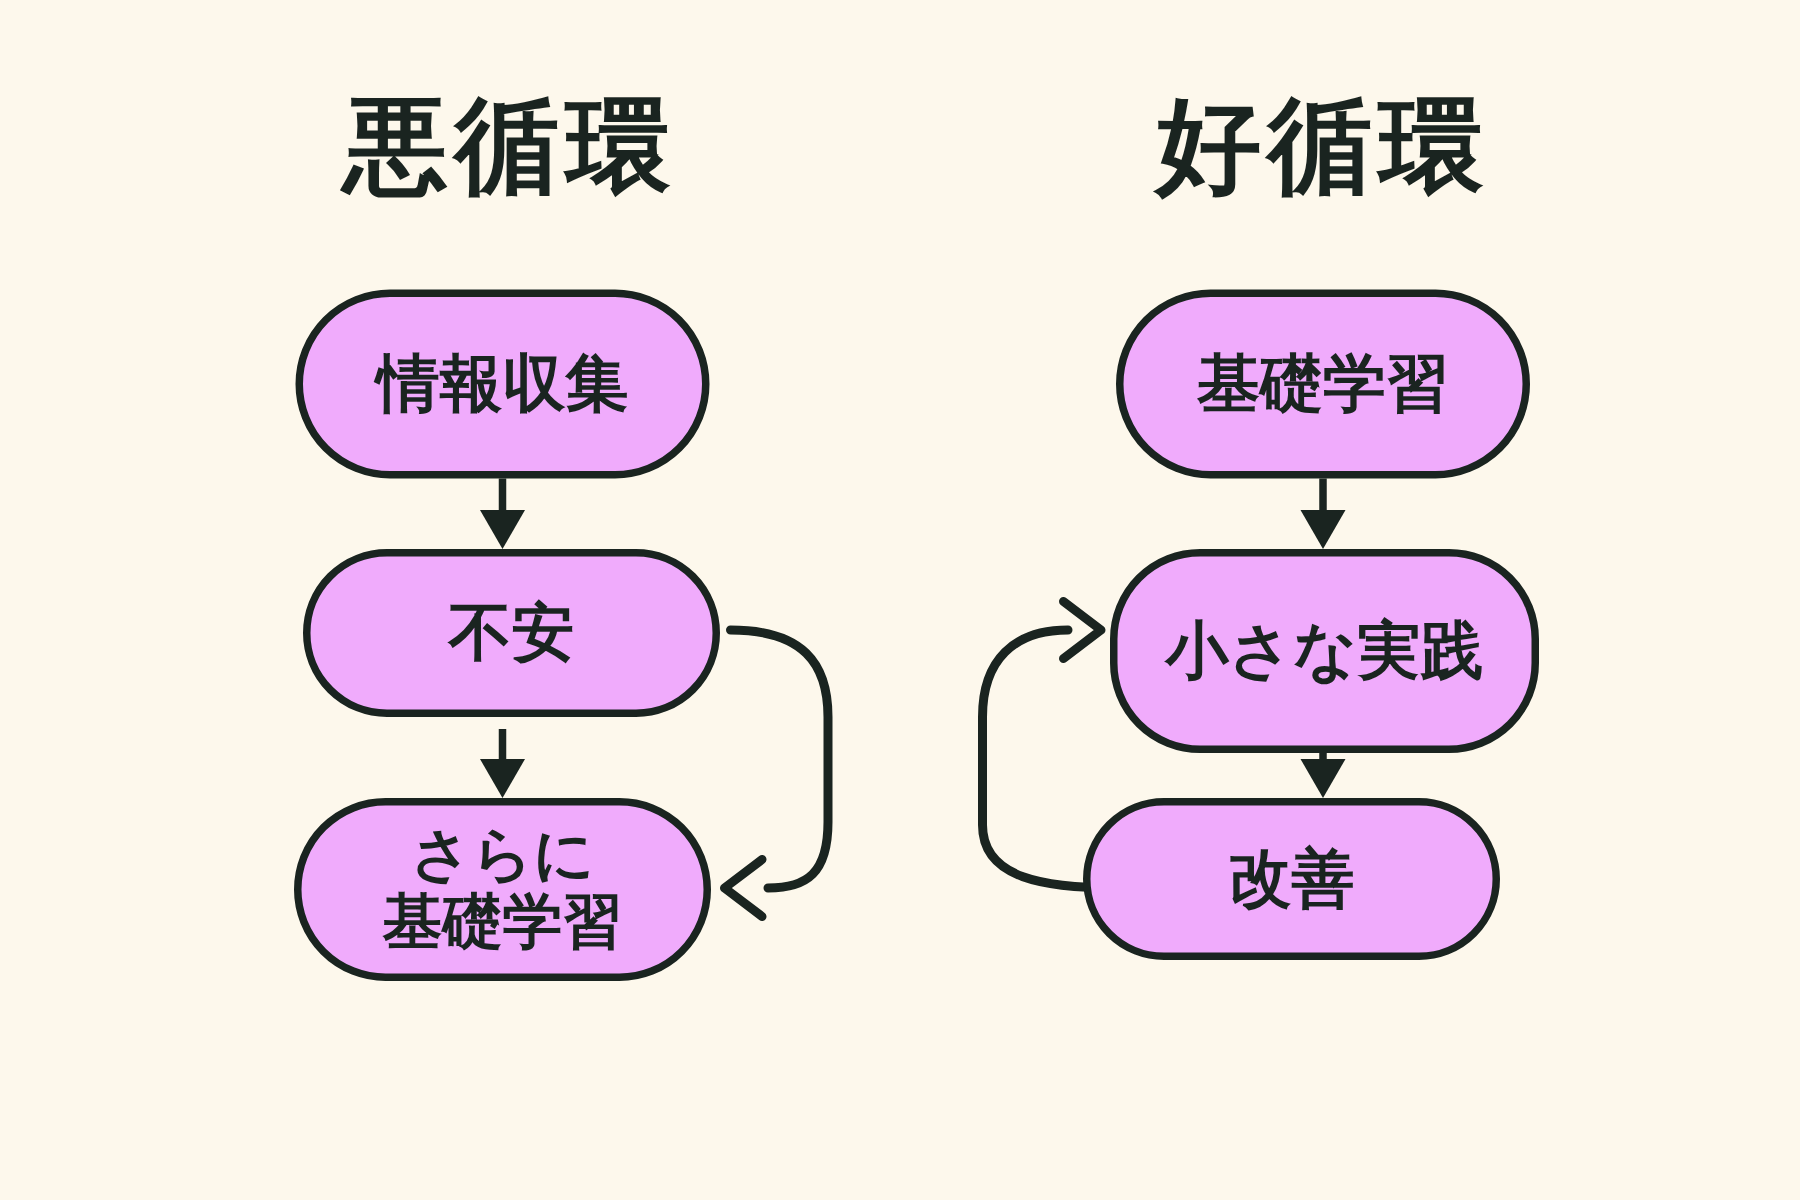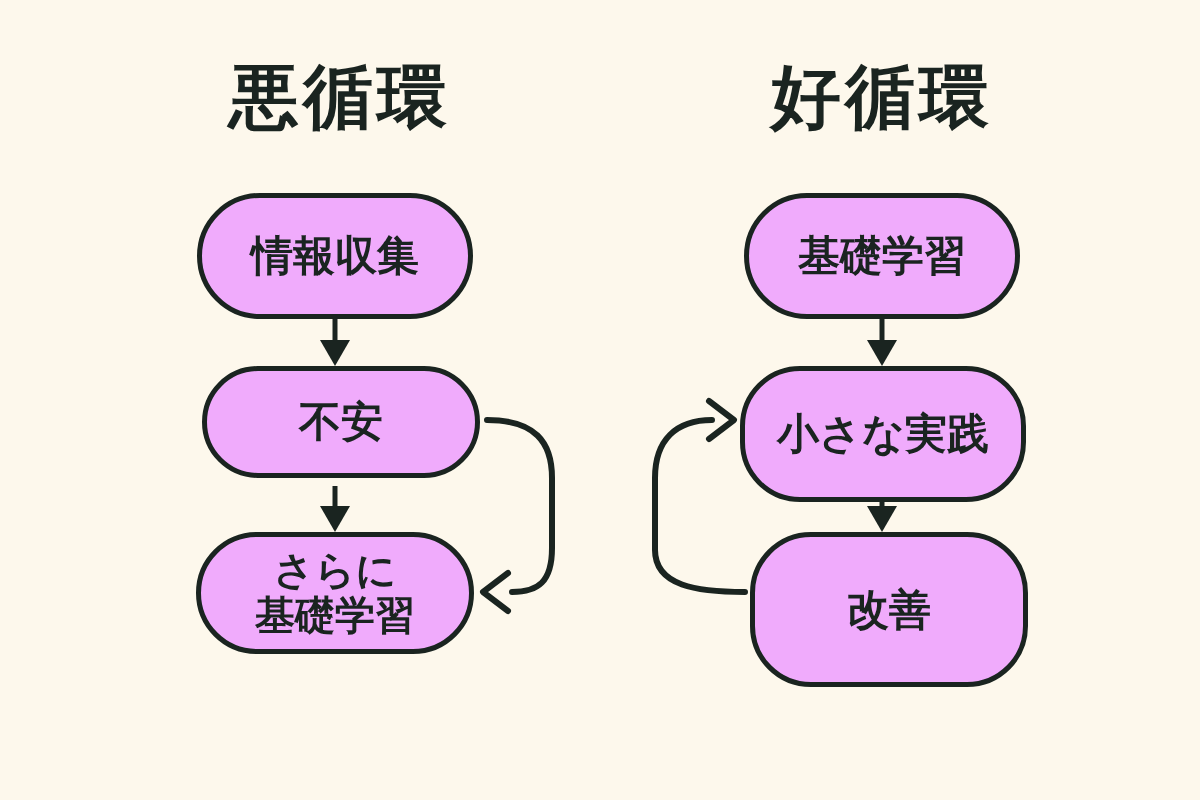--- a/index.html
+++ b/index.html
@@ -109,15 +109,15 @@
 
   <div class="node" style="left:202px; top:366px; width:278px; height:112px; border-radius:60px; font-size:42px;">不安</div>
 
   <div class="node" style="left:196px; top:532px; width:278px; height:122px; border-radius:61px; font-size:40px;">さらに
 基礎学習</div>
 
   <div class="node" style="left:744px; top:193px; width:276px; height:126px; border-radius:63px; font-size:42px;">基礎学習</div>
 
   <div class="node" style="left:740px; top:366px; width:286px; height:136px; border-radius:60px; font-size:42px;">小さな実践</div>
 
-  <div class="node" style="left:750px; top:532px; width:278px; height:155px; border-radius:61px; font-size:42px;">改善</div>
+  <div class="node" style="left:722px; top:532px; width:278px; height:108px; border-radius:61px; font-size:42px;">改善</div>
 
 </div>
 
 </body></html>

